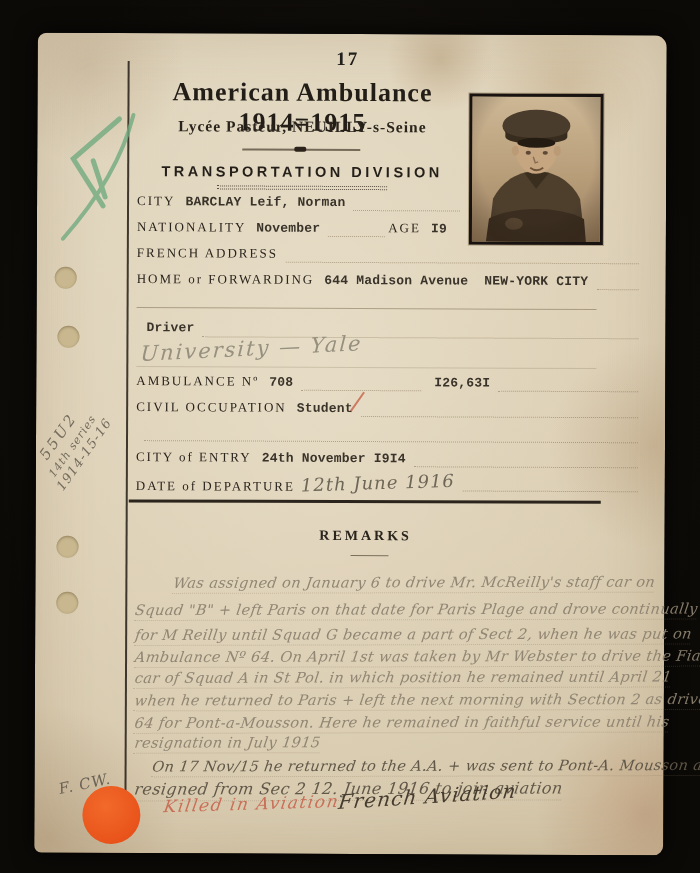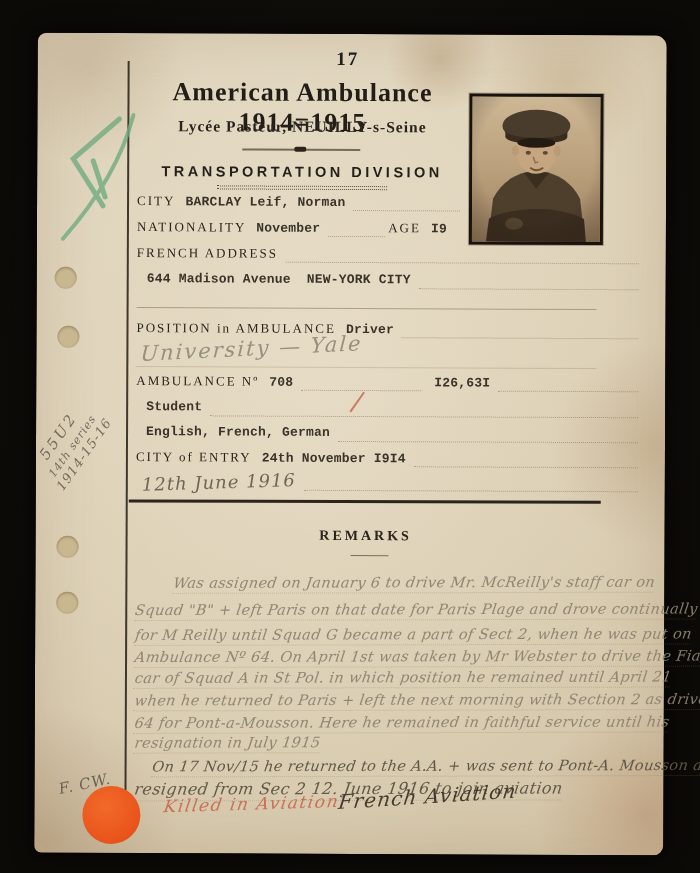--- a/index.html
+++ b/index.html
@@ -173,62 +173,63 @@
       <span class="value">I9</span>
       <span class="gap"></span>
     </div>
 
     <div class="row" style="left:100px; top:212px; width:505px;">
       <span class="label">FRENCH ADDRESS</span>
       <span class="fill"></span>
     </div>
 
     <div class="row" style="left:100px; top:238px; width:505px;">
+      <span class="label">HOME or FORWARDING</span>
       <span class="value">644 Madison Avenue  NEW-YORK CITY</span>
       <span class="fill"></span>
     </div>
 
     <div class="divline" style="top:274px;"></div>
 
     <div class="row" style="left:100px; top:287px; width:505px;">
-      <span class="label">POSITION in AMBULANCE</span>
       <span class="value">Driver</span>
       <span class="fill"></span>
     </div>
 
     <div class="univ-note hand">University — Yale</div>
     <div class="divline" style="top:333px; opacity:0.45;"></div>
 
     <div class="row" style="left:100px; top:340px; width:505px;">
       <span class="label">AMBULANCE Nº</span>
       <span class="value">708</span>
       <span class="fill" style="max-width:120px;"></span>
       <span class="value">I26,63I</span>
       <span class="fill"></span>
     </div>
 
     <div class="red-slash"></div>
 
     <div class="row" style="left:100px; top:366px; width:505px;">
+      <span class="label">CIVIL OCCUPATION</span>
       <span class="value">Student</span>
       <span class="fill"></span>
     </div>
 
     <div class="row" style="left:100px; top:391px; width:505px;">
-      <span class="value">English, French, German</span>
       <span class="fill"></span>
     </div>
 
     <div class="row" style="left:100px; top:416px; width:505px;">
       <span class="label">CITY of ENTRY</span>
       <span class="value">24th November I9I4</span>
       <span class="fill"></span>
     </div>
 
     <div class="row" style="left:100px; top:440px; width:505px;">
+      <span class="label">DATE of DEPARTURE</span>
       <span class="depart-value hand">12th June 1916</span>
       <span class="fill"></span>
     </div>
 
     <div class="heavyline"></div>
     <div class="remarks-head">REMARKS</div>
     <div class="remarks-underline"></div>
 
     <div class="rl" style="left:138px; top:540px;">Was assigned on January 6 to drive Mr. McReilly's staff car on</div>
     <div class="rl" style="left:100px; top:567px;">Squad "B" + left Paris on that date for Paris Plage and drove continually</div>

